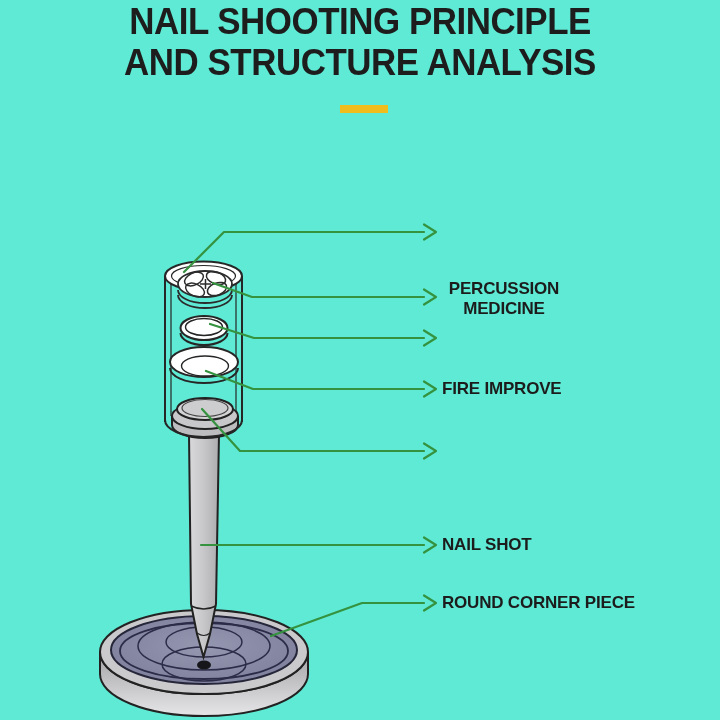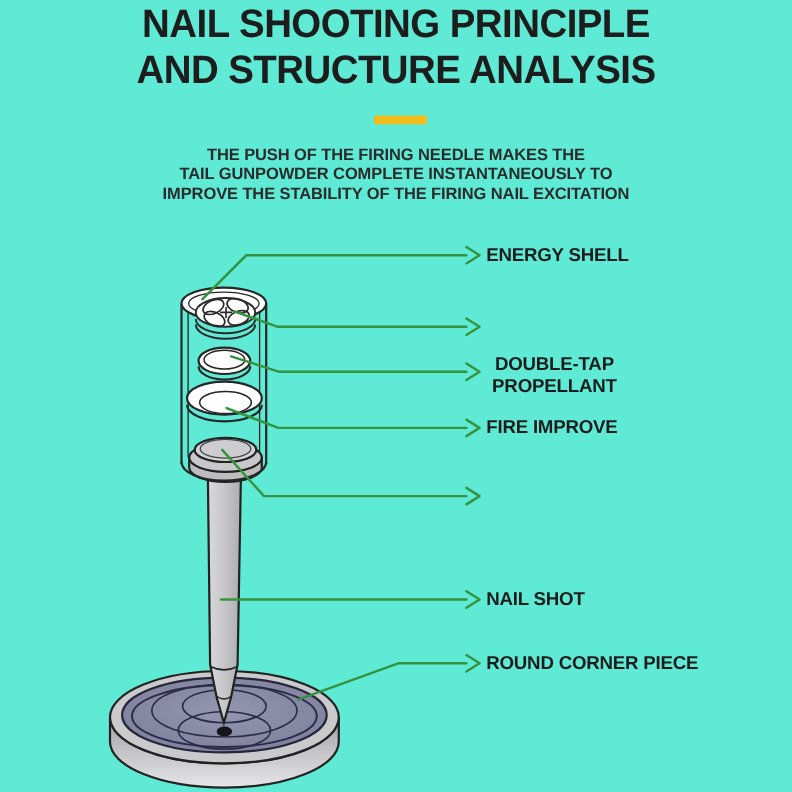--- a/index.html
+++ b/index.html
@@ -42,25 +42,20 @@
 </head>
 <body>
 
 <div class="canvas">
 
   <div class="title">
     <div>NAIL SHOOTING PRINCIPLE</div>
     <div>AND STRUCTURE ANALYSIS</div>
   </div>
   <div class="divider"></div>
-  <div class="subtitle">
-    <div>THE PUSH OF THE FIRING NEEDLE MAKES THE</div>
-    <div>TAIL GUNPOWDER COMPLETE INSTANTANEOUSLY TO</div>
-    <div>IMPROVE THE STABILITY OF THE FIRING NAIL EXCITATION</div>
-  </div>
 
   <svg class="diagram" width="720" height="720" viewBox="0 0 720 720">
     <defs>
       <linearGradient id="gradShaft" x1="0" y1="0" x2="1" y2="0">
         <stop offset="0" stop-color="#d9d9db"></stop>
         <stop offset="0.45" stop-color="#c9c9cb"></stop>
         <stop offset="1" stop-color="#adadaf"></stop>
       </linearGradient>
       <linearGradient id="gradRim" x1="0" y1="0" x2="0" y2="1">
         <stop offset="0" stop-color="#a2a2a4"></stop>
@@ -163,18 +158,17 @@
         <path d="M201,545 L424,545"></path>
         <path d="M424,537.5 L436,545 L424,552.5"></path>
       </g>
       <g>
         <path d="M271,636 L362,603 L424,603"></path>
         <path d="M424,595.5 L436,603 L424,610.5"></path>
       </g>
     </g>
   </svg>
 
-  <div class="part-label lbl-energy">ENERGY SHELL</div>
-  <div class="part-label two-line lbl-doubletap">DOUBLE-TAP PROPELLANT</div>
+  <div class="part-label two-line lbl-percussion">PERCUSSION MEDICINE</div>
   <div class="part-label lbl-fire">FIRE IMPROVE</div>
   <div class="part-label lbl-nail">NAIL SHOT</div>
   <div class="part-label lbl-round">ROUND CORNER PIECE</div>
 </div>
 
 </body></html>

